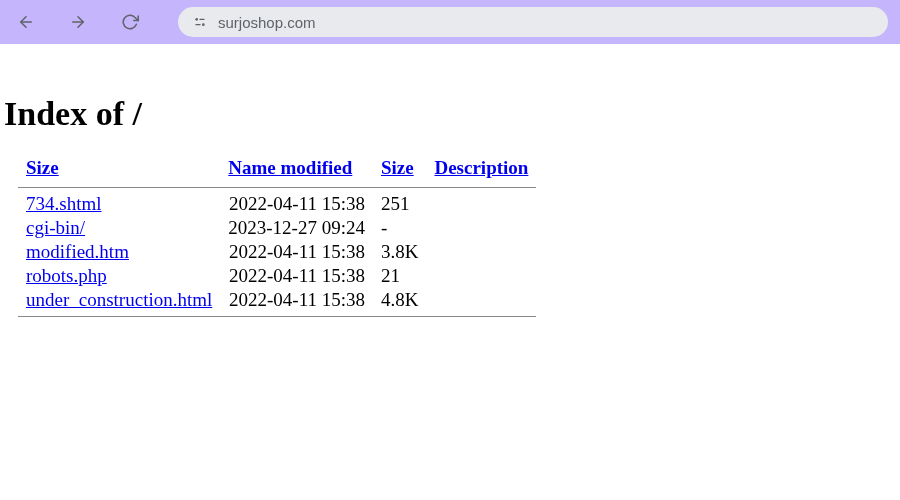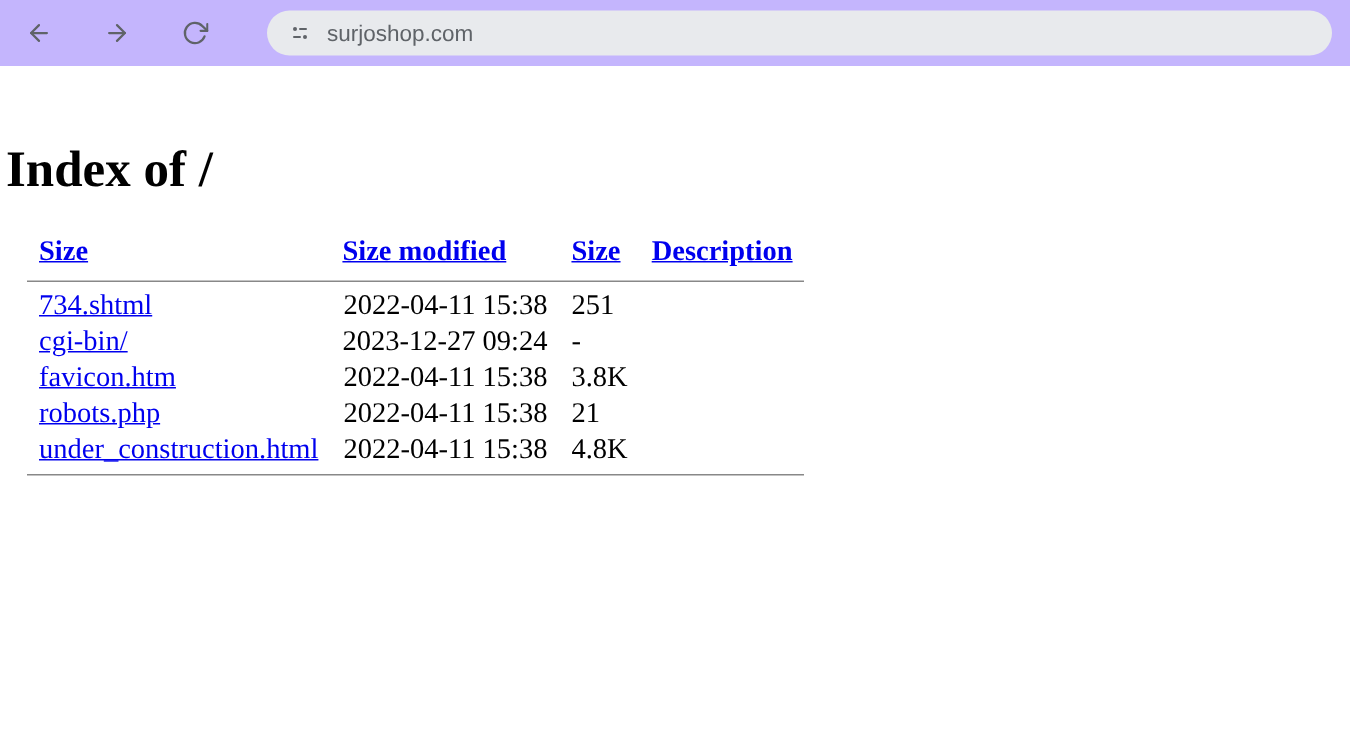--- a/index.html
+++ b/index.html
@@ -152,21 +152,21 @@
   </div>
 </div>
 
 <div class="content">
   <h1 class="page-title">Index of /</h1>
 
   <table class="listing">
     <thead>
       <tr>
         <th class="th-name"><a href="#">Size</a></th>
-        <th class="th-mod"><a href="#">Size modified</a></th>
+        <th class="th-mod"><a href="#">Name modified</a></th>
         <th><a href="#">Size</a></th>
         <th><a href="#">Description</a></th>
       </tr>
     </thead>
     <tbody id="listing-body">
       <tr class="hr-row">
           <td colspan="4">
             <hr>
           </td>
         </tr>
@@ -176,21 +176,21 @@
           <td class="size">251</td>
           <td></td>
         </tr>
         <tr>
           <td class="name"><a href="#">cgi-bin/</a></td>
           <td class="modified">2023-12-27 09:24</td>
           <td class="size">-</td>
           <td></td>
         </tr>
         <tr>
-          <td class="name"><a href="#">favicon.htm</a></td>
+          <td class="name"><a href="#">modified.htm</a></td>
           <td class="modified">2022-04-11 15:38</td>
           <td class="size">3.8K</td>
           <td></td>
         </tr>
         <tr>
           <td class="name"><a href="#">robots.php</a></td>
           <td class="modified">2022-04-11 15:38</td>
           <td class="size">21</td>
           <td></td>
         </tr>

